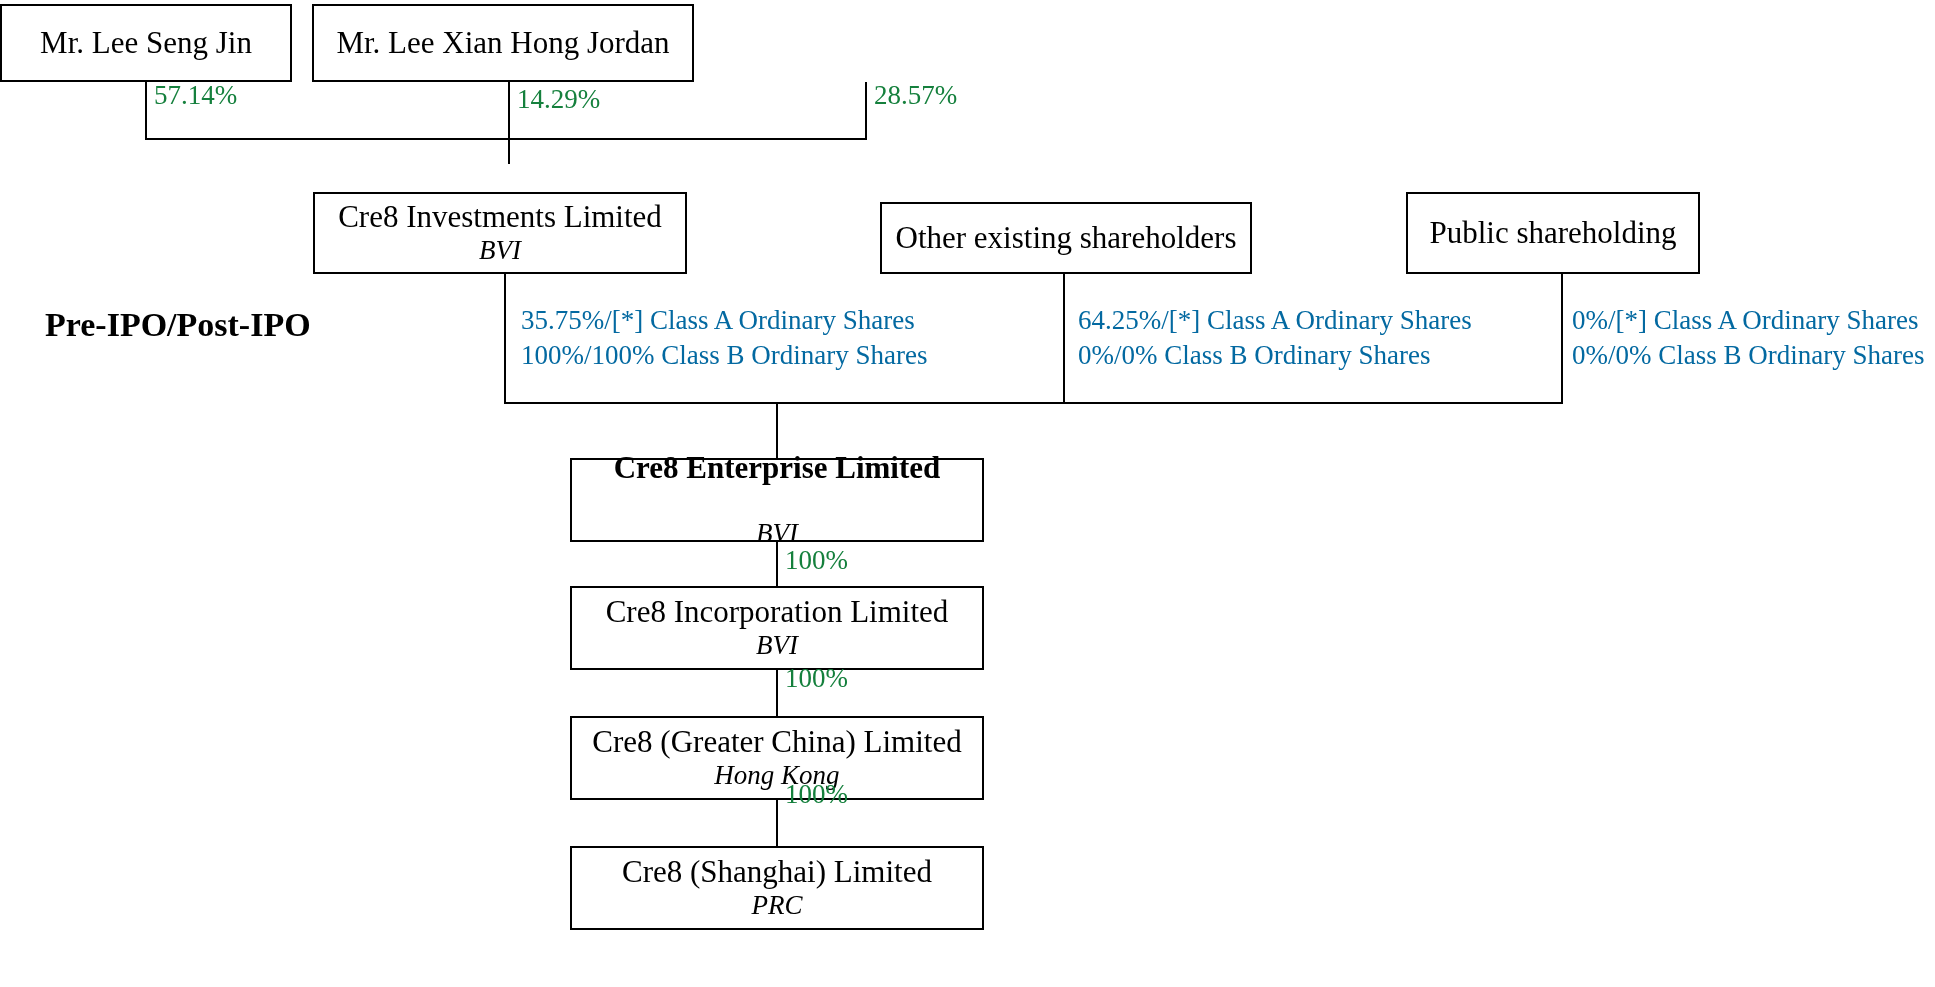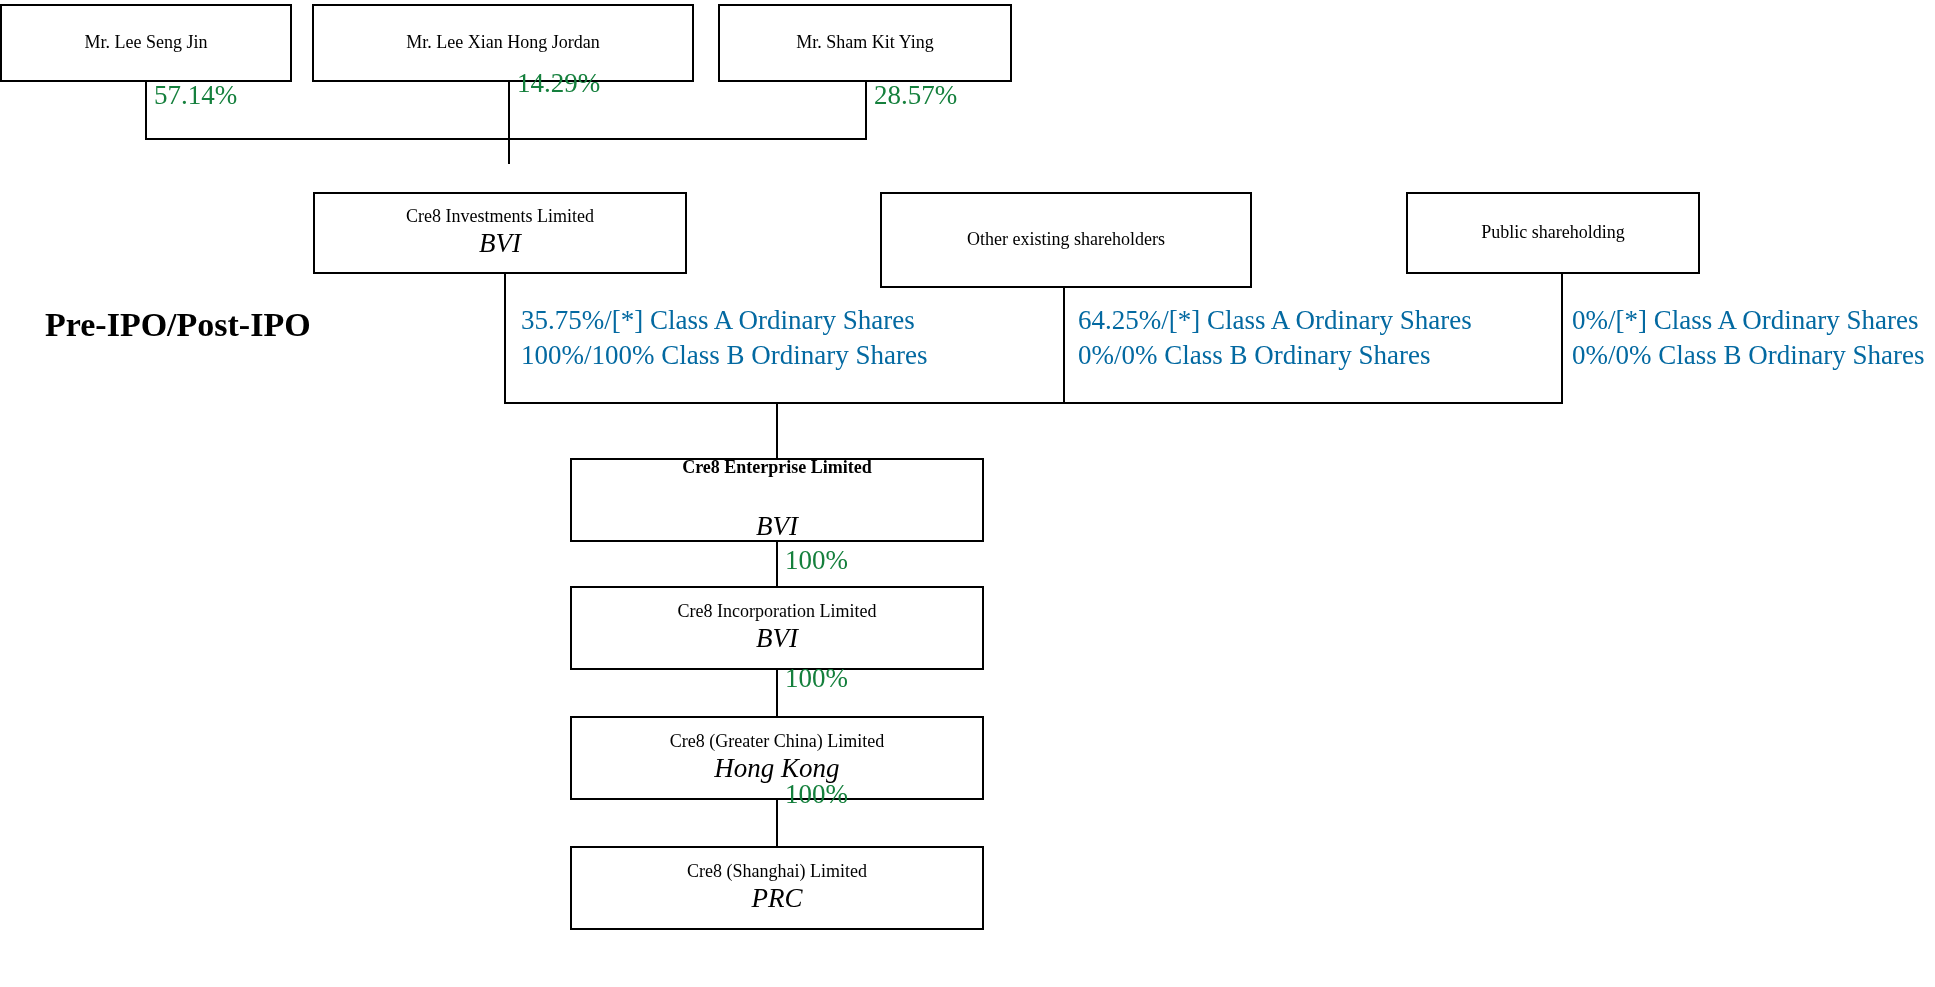--- a/index.html
+++ b/index.html
@@ -22,21 +22,21 @@
     box-sizing: border-box;
     display: flex;
     flex-direction: column;
     align-items: center;
     justify-content: center;
     text-align: center;
     line-height: 1.18;
     z-index: 3;
   }
   .box .name {
-    font-size: 18px;
+    font-size: 31px;
     color: #000000;
     white-space: nowrap;
   }
   .box .name.bold { font-weight: bold; }
   .box .juris {
     font-size: 27px;
     font-style: italic;
     color: #000000;
     white-space: nowrap;
   }
@@ -83,42 +83,39 @@
 <div id="canvas">
 
   <div class="box" style="left:0px; top:4px; width:292px; height:78px;">
     <span class="name">Mr. Lee Seng Jin</span>
   </div>
 
   <div class="box" style="left:312px; top:4px; width:382px; height:78px;">
     <span class="name">Mr. Lee Xian Hong Jordan</span>
   </div>
 
-  <div class="box" style="left:718px; top:4px; width:294px; height:78px;">
-    <span class="name">Mr. Sham Kit Ying</span>
-  </div>
 
   <div class="vline" style="left:145px; top:82px; height:58px;"></div>
   <div class="vline" style="left:508px; top:82px; height:58px;"></div>
   <div class="vline" style="left:865px; top:82px; height:58px;"></div>
 
   <div class="hline" style="left:145px; top:138px; width:722px;"></div>
 
   <div class="vline" style="left:508px; top:138px; height:26px;"></div>
 
   <span class="edge-label" style="left:154px; top:80px;">57.14%</span>
-  <span class="edge-label" style="left:517px; top:68px;">14.29%</span>
+  <span class="edge-label" style="left:517px; top:84px;">14.29%</span>
   <span class="edge-label" style="left:874px; top:80px;">28.57%</span>
 
   <div class="box" style="left:313px; top:192px; width:374px; height:82px;">
     <span class="name">Cre8 Investments Limited</span>
     <span class="juris">BVI</span>
   </div>
 
-  <div class="box" style="left:880px; top:192px; width:372px; height:96px;">
+  <div class="box" style="left:880px; top:202px; width:372px; height:72px;">
     <span class="name">Other existing shareholders</span>
   </div>
 
   <div class="box" style="left:1406px; top:192px; width:294px; height:82px;">
     <span class="name">Public shareholding</span>
   </div>
 
   <div class="vline" style="left:504px; top:274px; height:130px;"></div>
   <div class="vline" style="left:1063px; top:274px; height:130px;"></div>
   <div class="vline" style="left:1561px; top:274px; height:130px;"></div>

